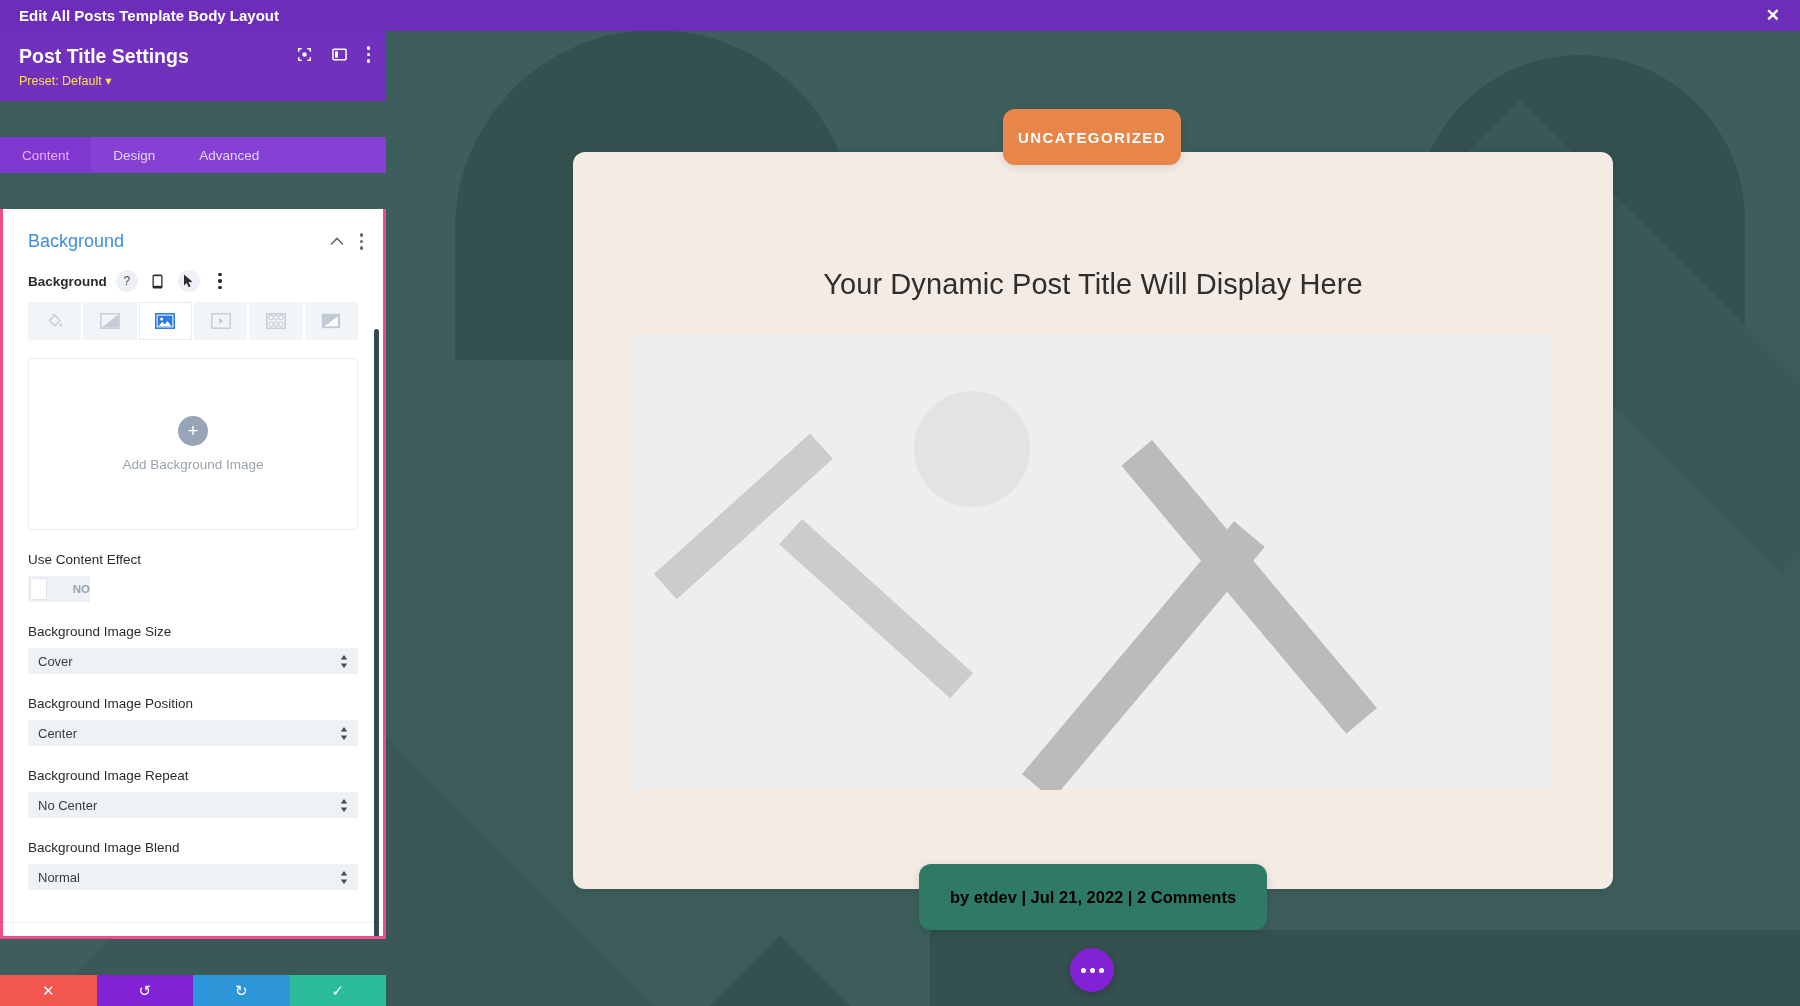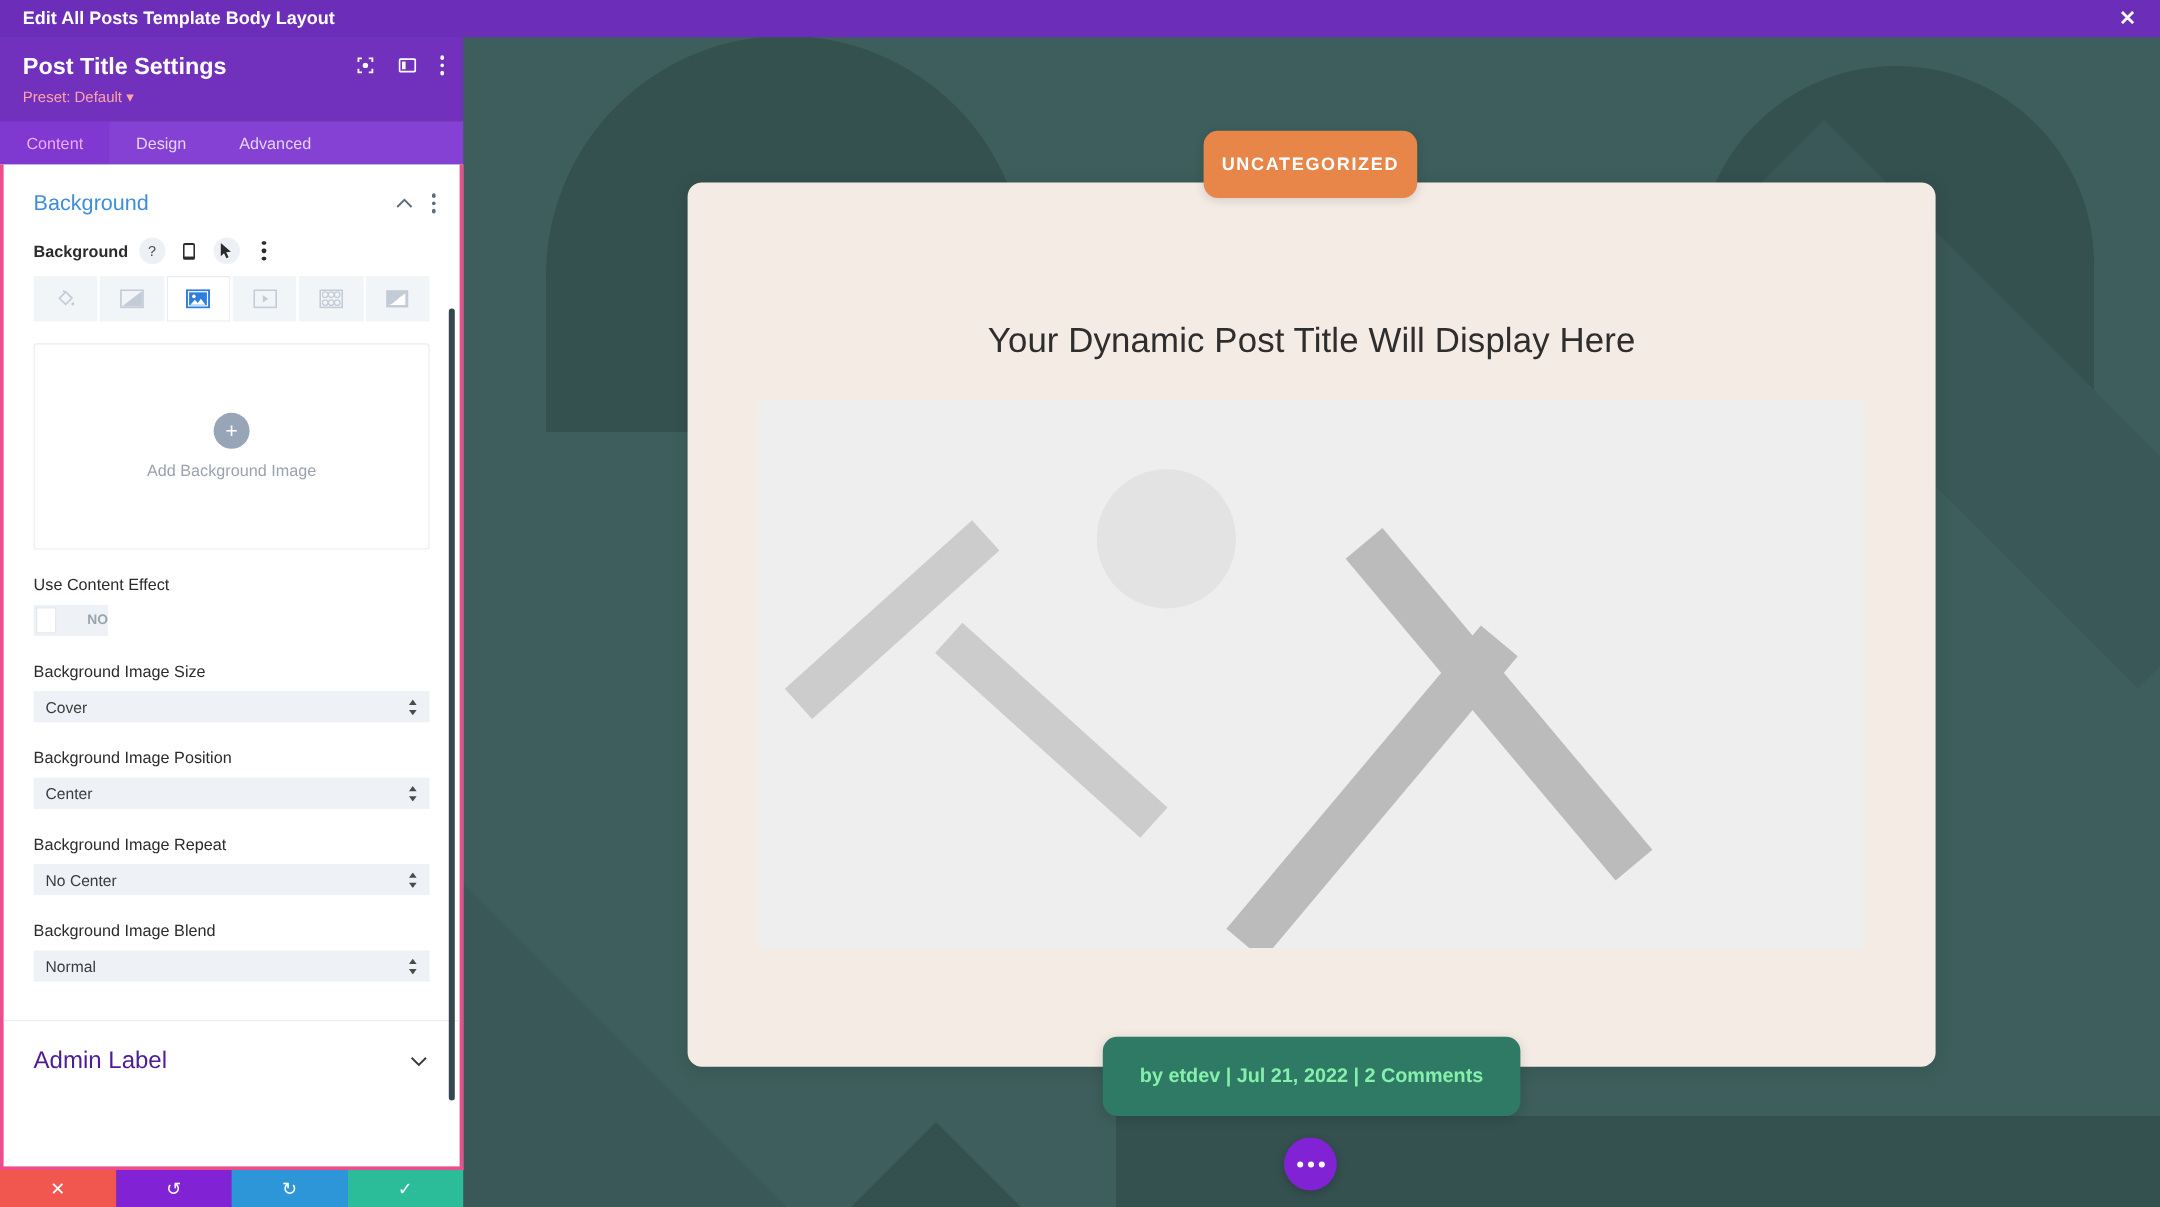--- a/index.html
+++ b/index.html
@@ -97,21 +97,21 @@
   .fi-mtn-big2 {
     left: 520px; top: 106px; width: 350px; height: 40px;
     transform: rotate(50deg); transform-origin: left top;
     background: #bbbbbb;
   }
   .meta-pill {
     position: absolute; left: 919px; top: 864px;
     width: 348px; height: 66px;
     background: #2f7a64; border-radius: 12px;
     display: flex; align-items: center; justify-content: center;
-    color: #86efac; font-size: 16.5px; font-weight: bold;
+    color: #000000; font-size: 16.5px; font-weight: bold;
     box-shadow: 0 2px 10px rgba(0,0,0,.13);
   }
   .dots-btn {
     position: absolute; left: 1070px; top: 948px;
     width: 44px; height: 44px; border-radius: 50%;
     background: #8123d4;
     display: flex; align-items: center; justify-content: center;
     gap: 4px;
     box-shadow: 0 2px 8px rgba(0,0,0,.2);
     cursor: pointer;
@@ -129,27 +129,27 @@
   }
   .topbar-close {
     position: absolute; right: 20px; top: 0; height: 31px;
     display: flex; align-items: center; color: #fff; font-size: 17px;
     cursor: pointer; font-weight: bold;
   }
 
   
   .panel {
     position: absolute; left: 0; top: 31px; width: 386px; height: 975px;
-    display: flex; flex-direction: column; z-index: 50;
+    display: flex; flex-direction: column; z-index: 50; gap: 36px;
   }
   .panel-header {
     background: #7131bd; padding: 14px 19px 13px 19px; position: relative;
   }
   .panel-title { color: #fff; font-size: 19.5px; font-weight: bold; }
-  .panel-preset { color: #fca5a5; font-size: 12.5px; margin-top: 5px; cursor: pointer; }
+  .panel-preset { color: #fde047; font-size: 12.5px; margin-top: 5px; cursor: pointer; }
   .panel-header-icons {
     position: absolute; right: 16px; top: 15px; display: flex; gap: 20px; align-items: center;
   }
   .hdr-ico { color: #fff; cursor: pointer; display: flex; align-items: center; }
   .ico-kebab { flex-direction: column; gap: 3px; }
   .ico-kebab i { width: 3.5px; height: 3.5px; background: #fff; border-radius: 50%; display: block; }
 
   .panel-tabs {
     background: #8540d4; display: flex; height: 36px;
   }

